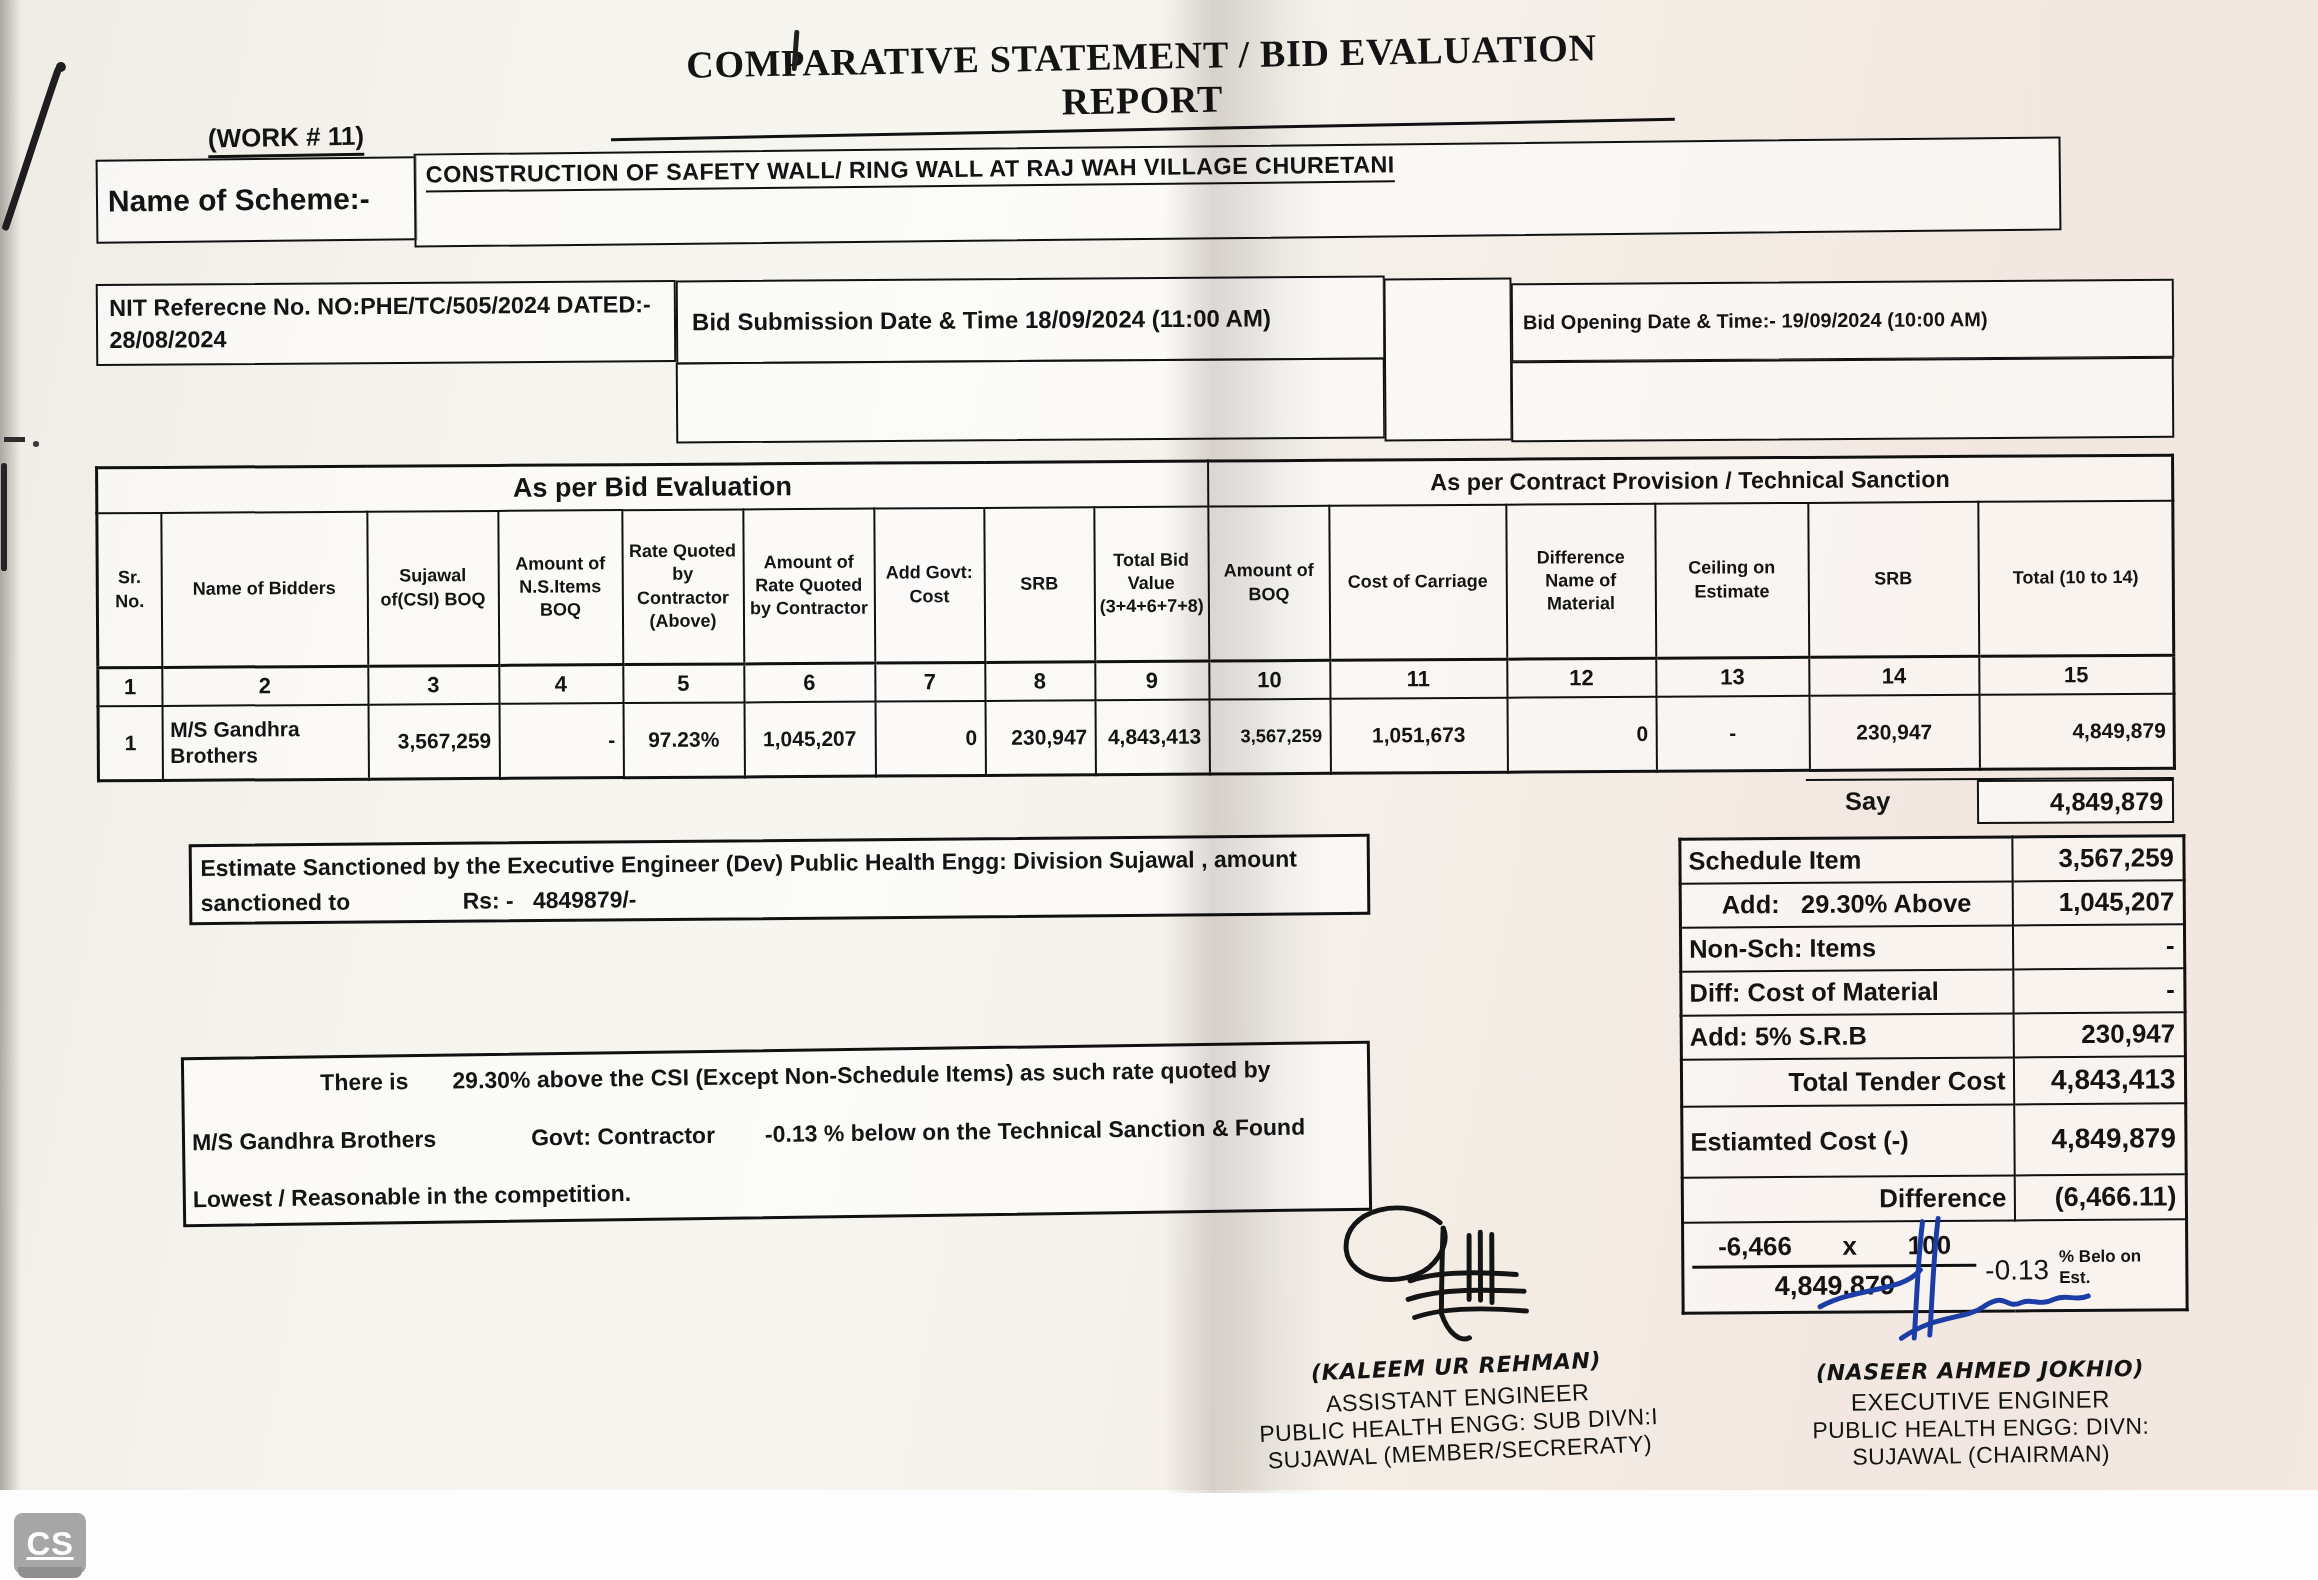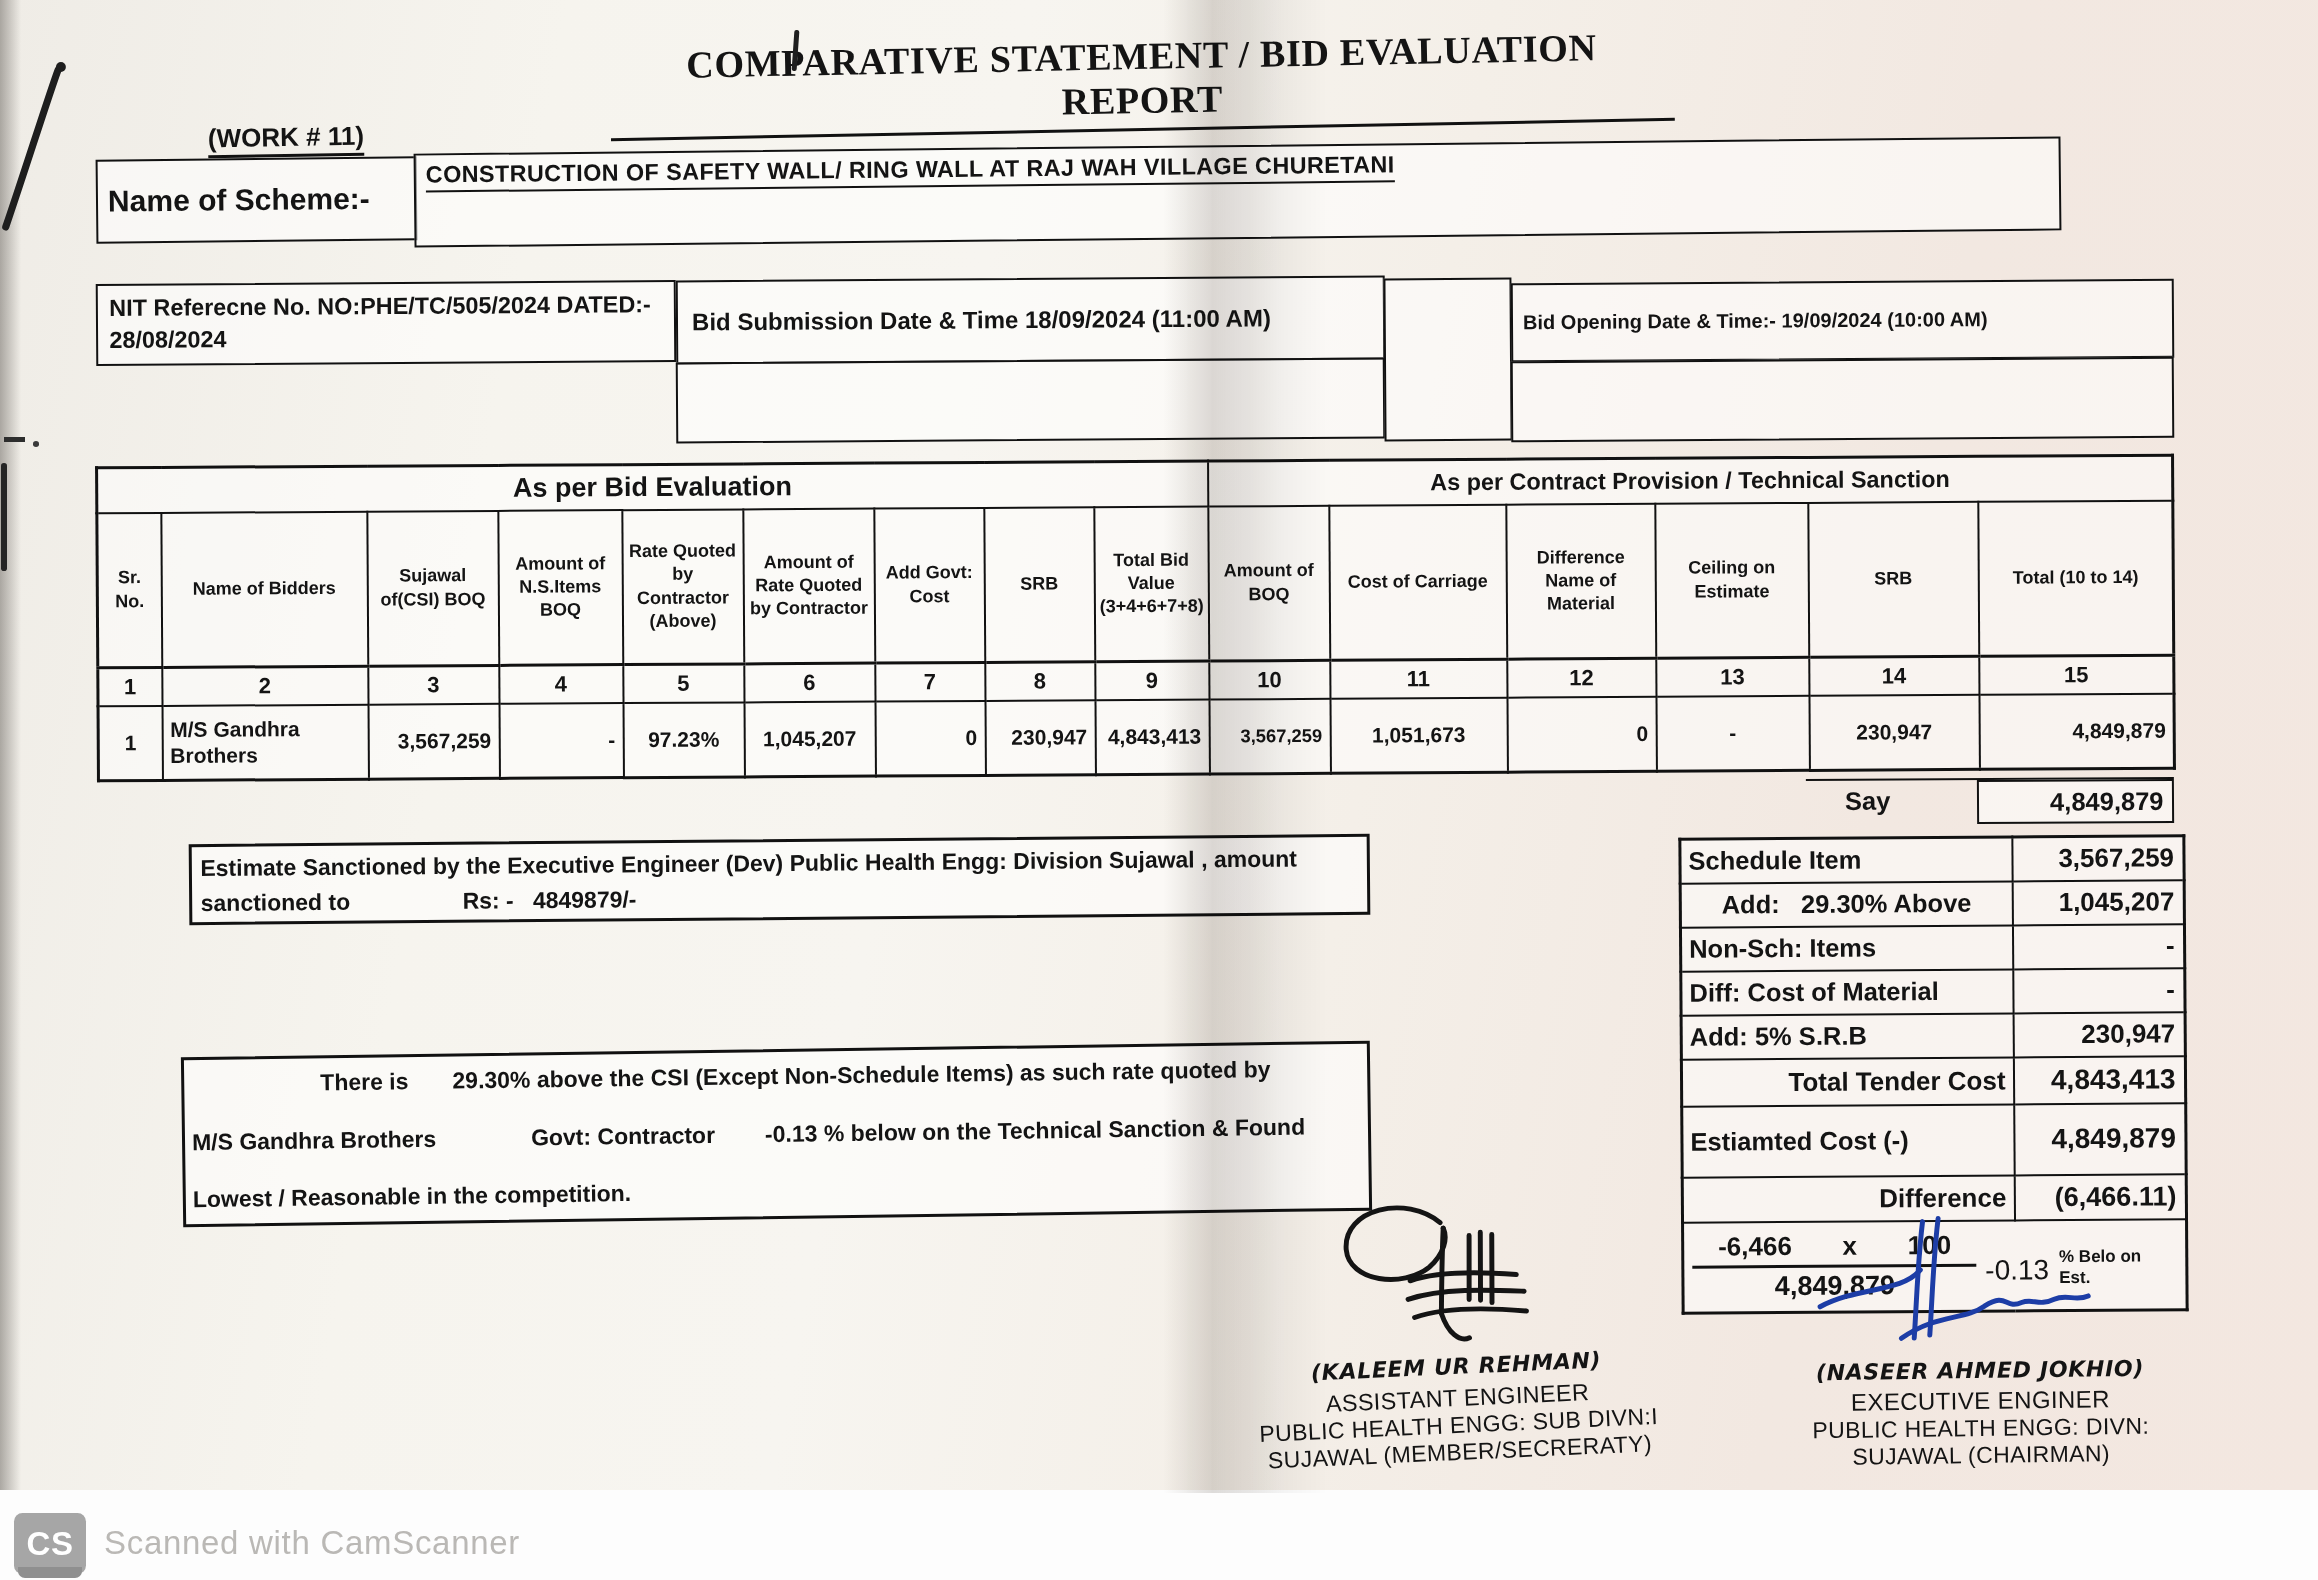--- a/index.html
+++ b/index.html
@@ -129,21 +129,21 @@
   .sig-left .sig-line.s4{font-size:23.4px;margin-top:10px;}
   .sig-mid{left:1199px;top:1198px;width:511px;transform:rotate(-2.6deg);}
   .sig-mid .sig-line{font-size:23px;}
   .sig-mid .sig-line.s1{margin-top:5.7px;font-size:23.4px;}
   .sig-right{left:1731px;top:1205px;width:497px;transform:rotate(-0.8deg);}
   .sig-right .sig-line.s1{margin-top:4.3px;font-size:24px;}
   .sig-ink{display:block;}
 
   
   .cs-badge{position:absolute;left:14px;top:1513px;width:72px;height:61px;background:#a6a6a6;border-radius:8.5px;
-    display:flex;align-items:center;justify-content:center;color:#ffffff;font-weight:bold;font-size:33px;letter-spacing:0.7px;}
+    display:flex;align-items:center;justify-content:center;color:#ffffff;font-weight:bold;font-size:33px;letter-spacing:0.7px;text-decoration:underline;}
   .cs-badge::after{content:"";position:absolute;left:4.3px;bottom:-4.3px;width:64px;height:11.4px;background:#8f8f8f;border-radius:0 0 7px 7px;}
   .cs-text{position:absolute;left:104px;top:1524px;font-size:33px;color:#bab8b5;letter-spacing:0.7px;}
 </style>
 </head>
 <body>
 
 <div class="sheet">
   <div class="paper"></div>
   <div class="edge-shadow-left"></div>
 
@@ -384,15 +384,14 @@
     <div class="sig-name">(NASEER AHMED JOKHIO)</div>
     <div class="sig-line s1">EXECUTIVE ENGINER</div>
     <div class="sig-line">PUBLIC HEALTH ENGG: DIVN:</div>
     <div class="sig-line">SUJAWAL (CHAIRMAN)</div>
   </div>
 
   <div class="crease"></div>
 
   <div class="footer-strip"></div>
   <div class="cs-badge">CS</div>
-  <div class="cs-text">Scanned with CamScanner</div>
 </div>
 
 
 </body></html>

